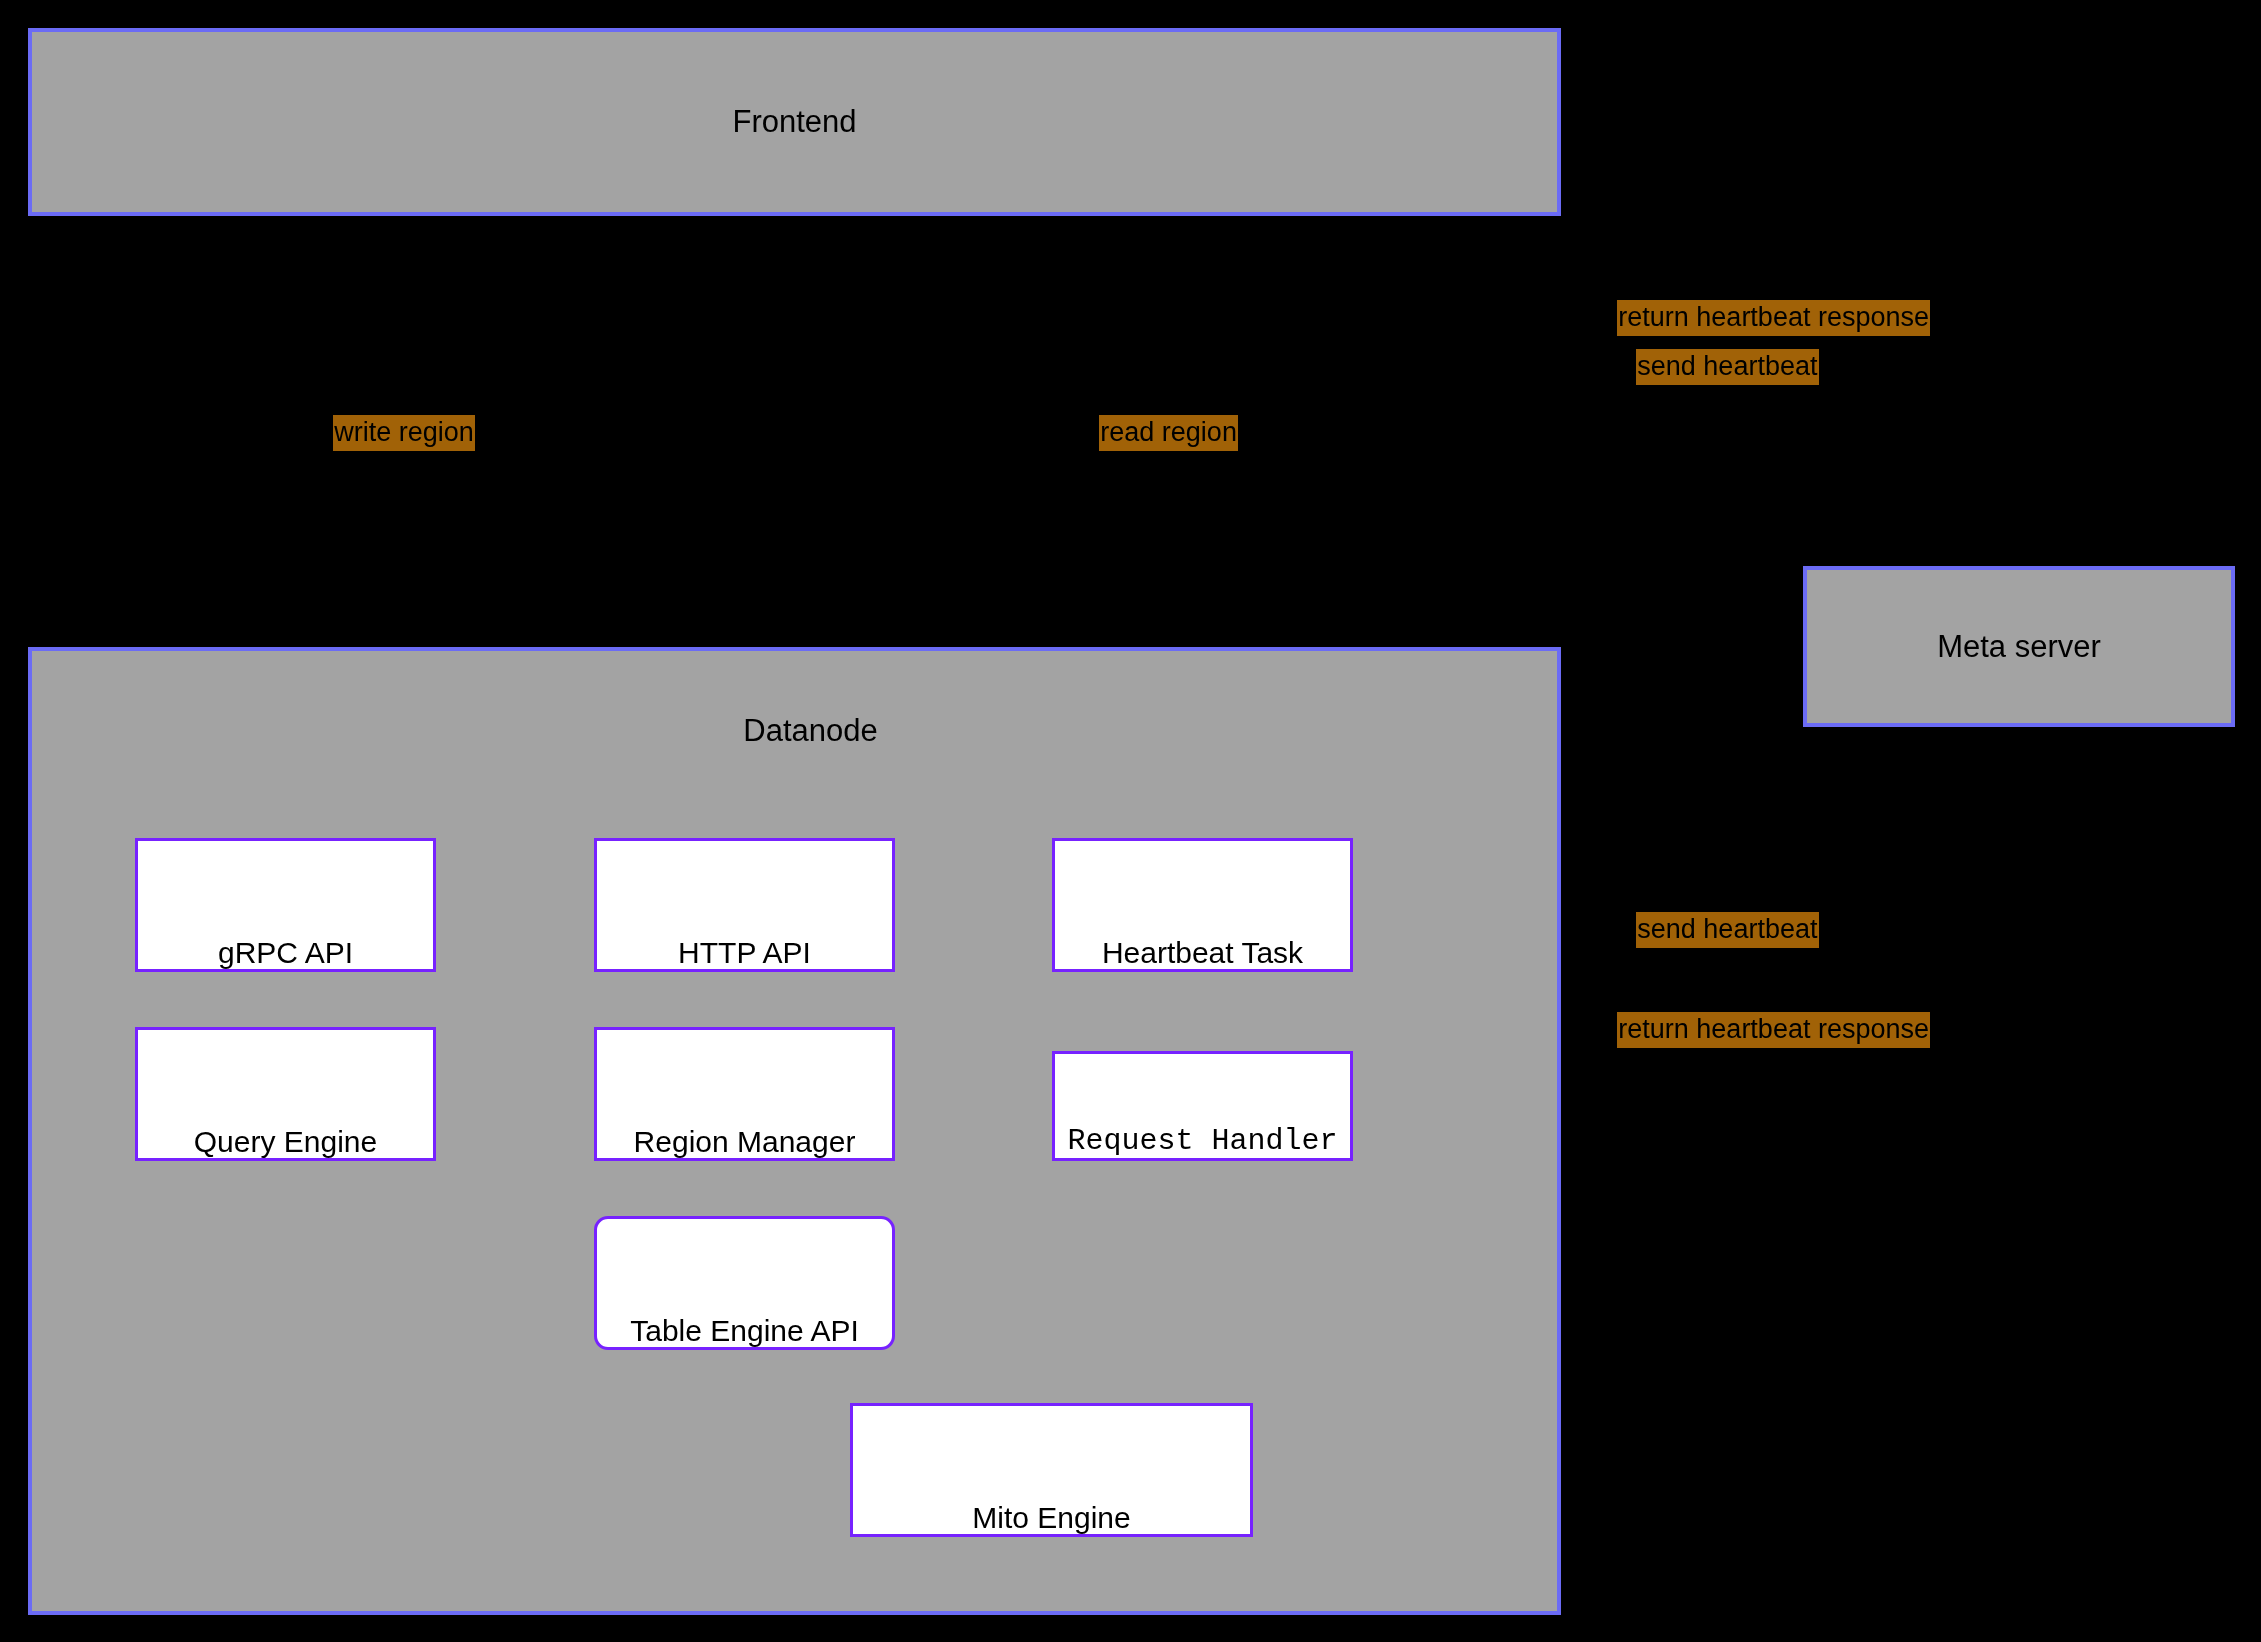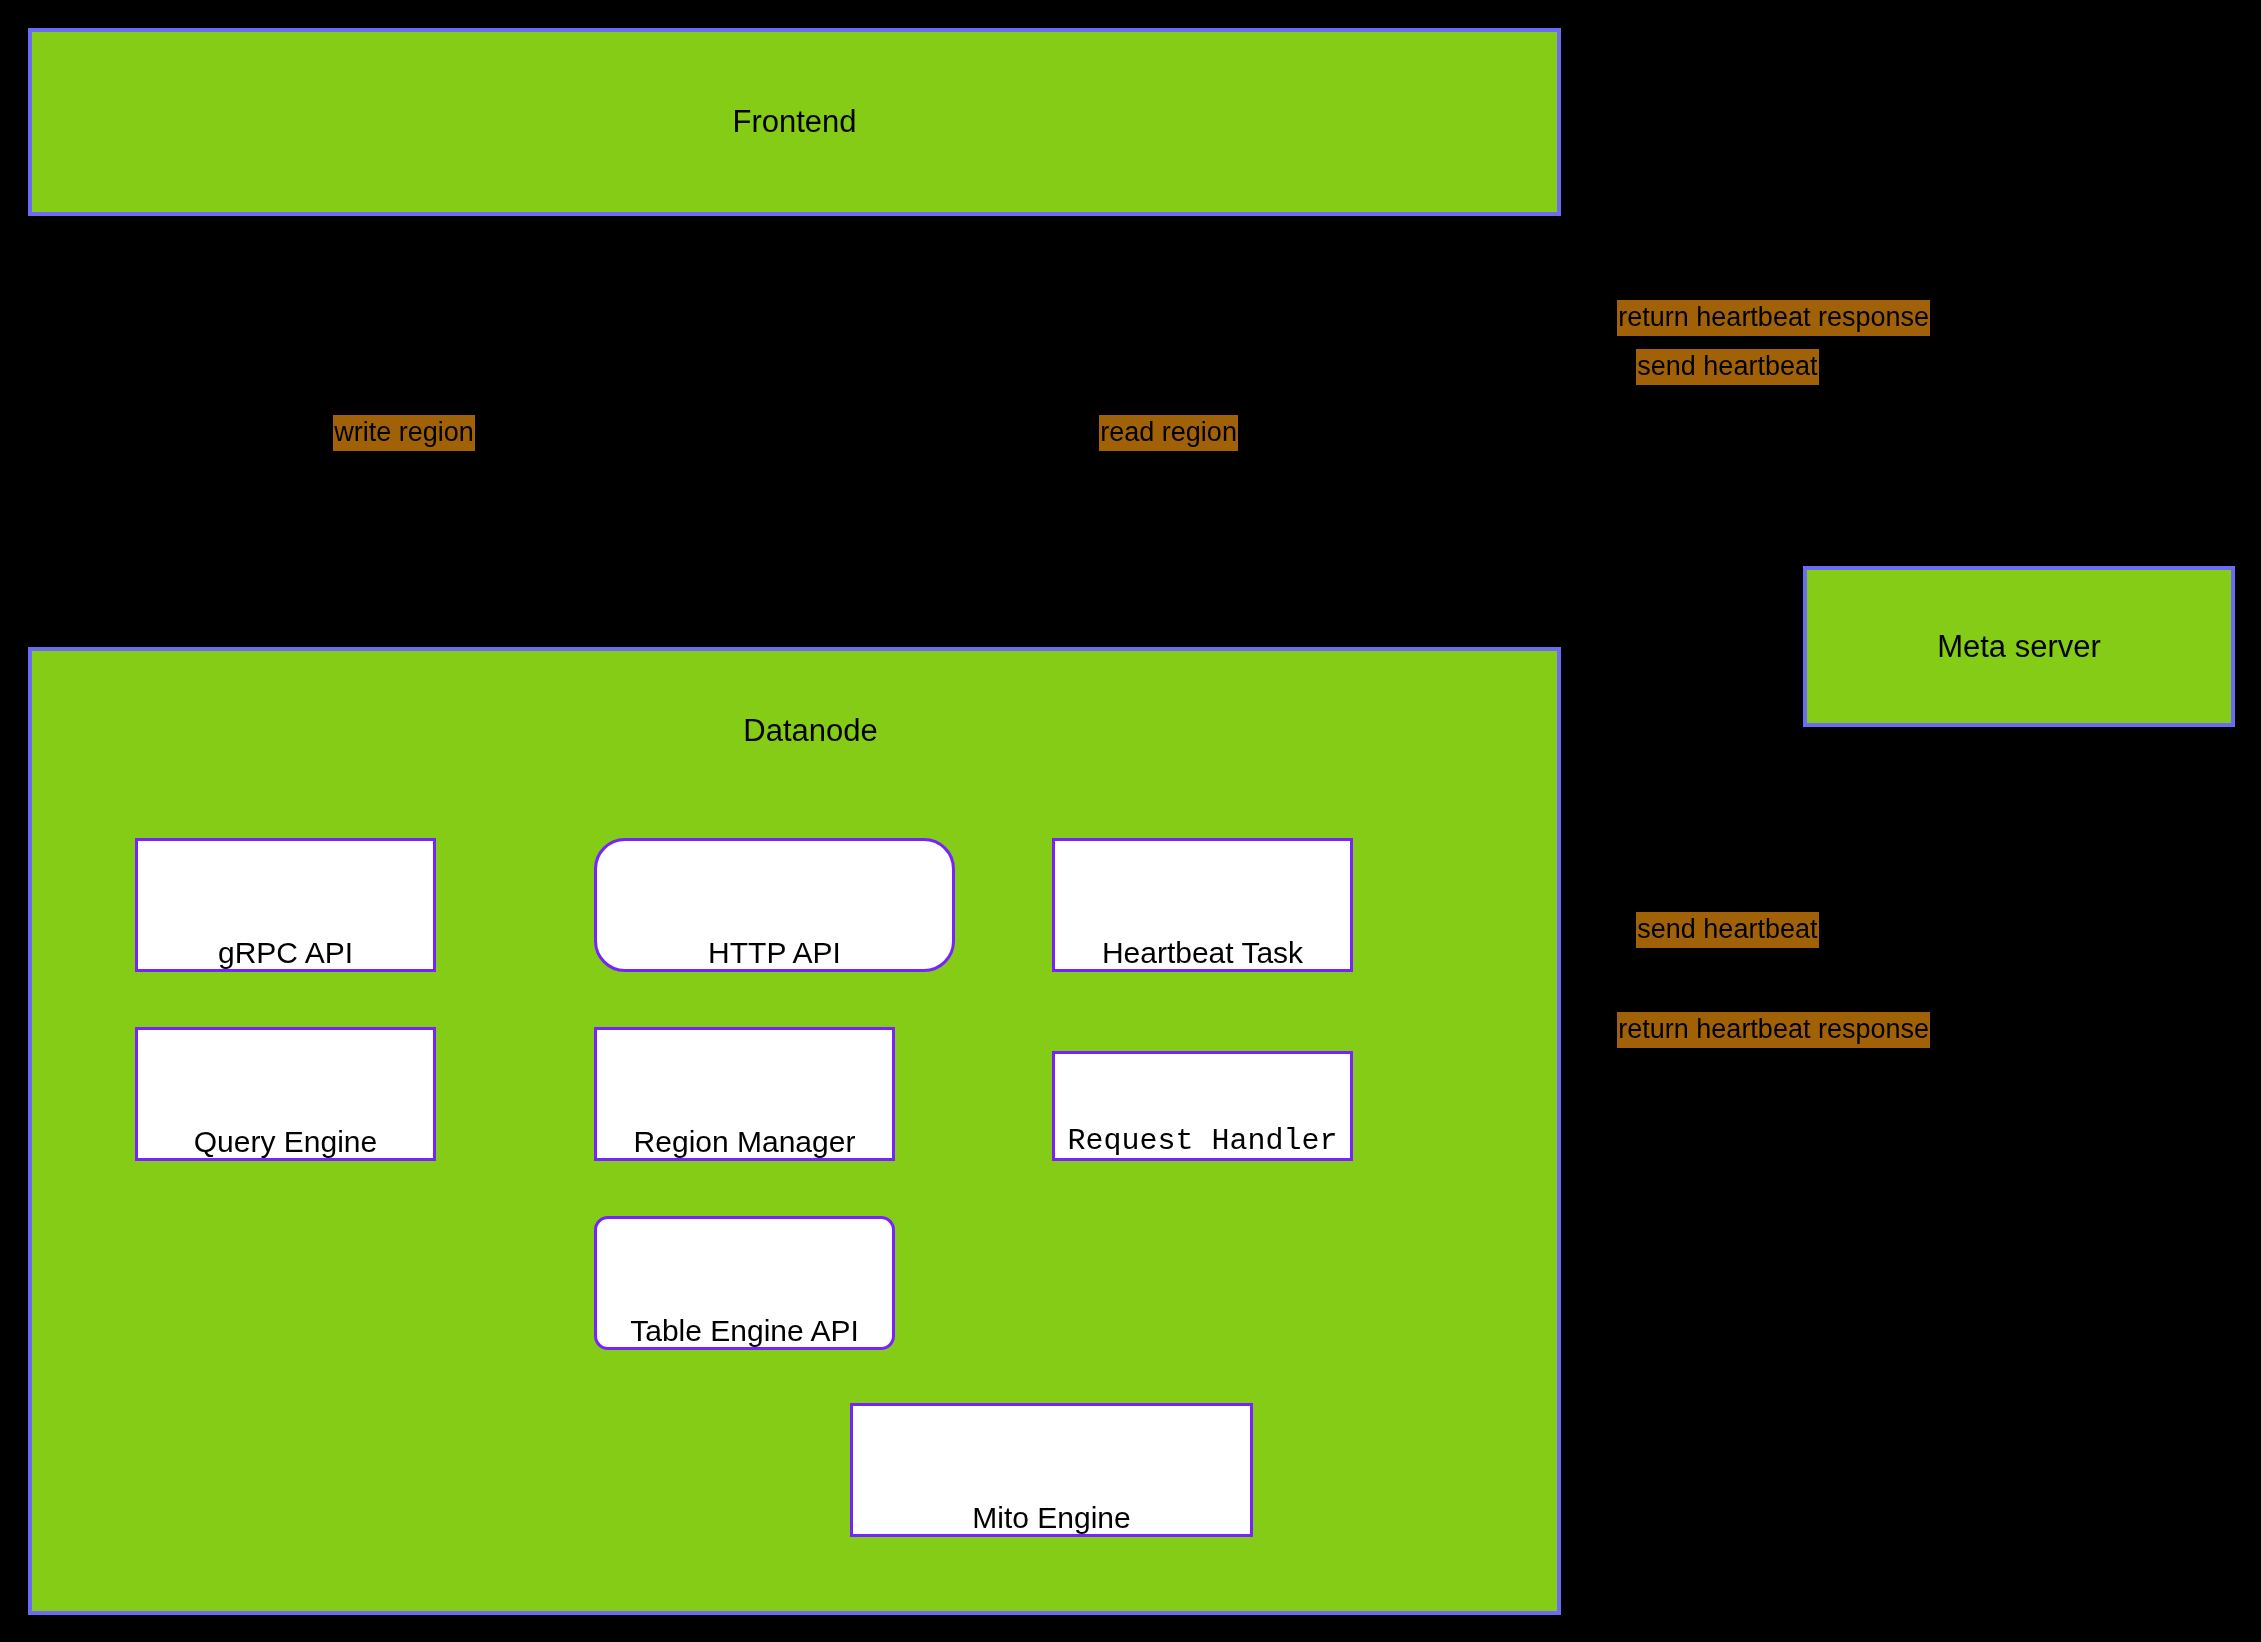--- a/index.html
+++ b/index.html
@@ -14,21 +14,21 @@
   #canvas {
     position: relative;
     width: 2261px;
     height: 1643px;
     background: #000000;
     overflow: hidden;
   }
   
   .node-outer {
     position: absolute;
-    background: #84cc16;
+    background: #a3a3a3;
     border: 4px solid #6b6bf5;
     box-sizing: border-box;
   }
   .node-outer > .node-title {
     position: absolute;
     left: 0;
     width: 100%;
     text-align: center;
     color: #000000;
     font-size: 31px;
@@ -105,21 +105,21 @@
   <div class="node-outer" style="left:1803px; top:566px; width:432px; height:161px;">
     <div class="node-title" style="top:60px;">Meta server</div>
   </div>
 
   <div class="node-outer" style="left:28px; top:647px; width:1533px; height:968px;">
     <div class="node-title" style="top:63px;padding-left:16px;">Datanode</div>
 
     <div class="node-inner" style="left:103px; top:187px; width:301px; height:134px;">
       <span class="node-label">gRPC API</span>
     </div>
-    <div class="node-inner" style="left:562px; top:187px; width:361px; height:134px;border-radius:31px;">
+    <div class="node-inner" style="left:562px; top:187px; width:301px; height:134px;">
       <span class="node-label">HTTP API</span>
     </div>
     <div class="node-inner" style="left:1020px; top:187px; width:301px; height:134px;">
       <span class="node-label">Heartbeat Task</span>
     </div>
 
     <div class="node-inner" style="left:103px; top:376px; width:301px; height:134px;">
       <span class="node-label">Query Engine</span>
     </div>
     <div class="node-inner" style="left:562px; top:376px; width:301px; height:134px;">

